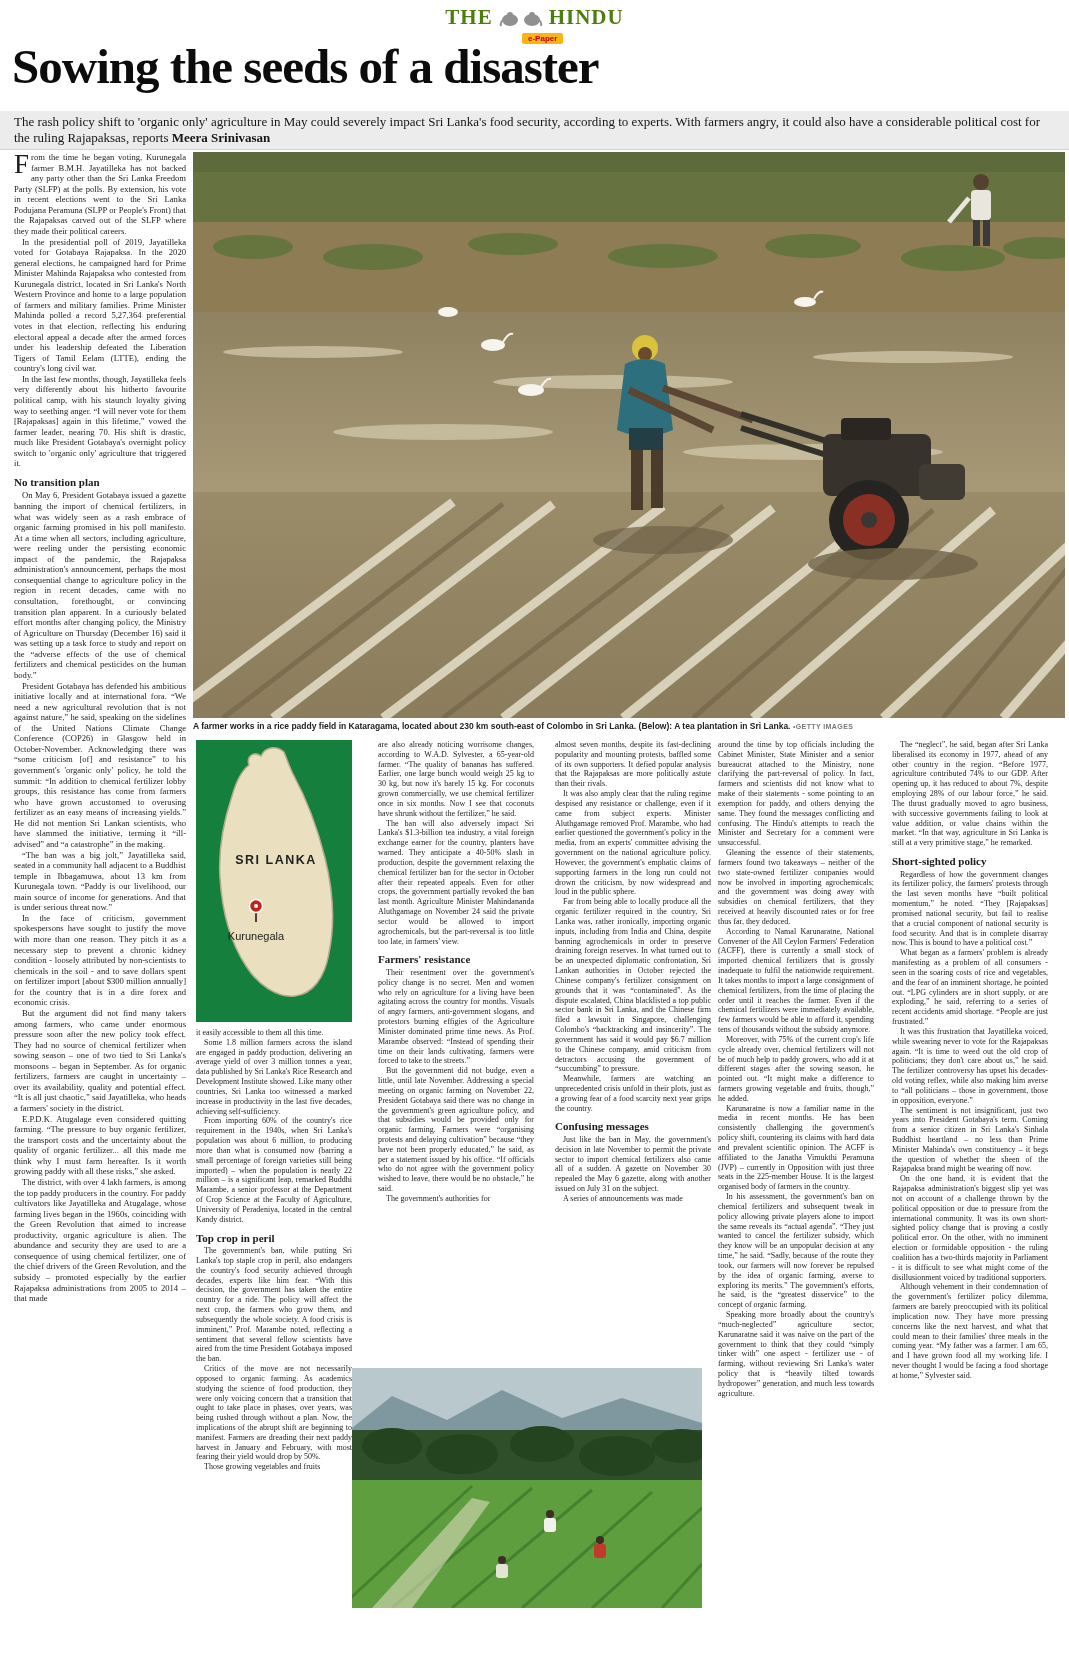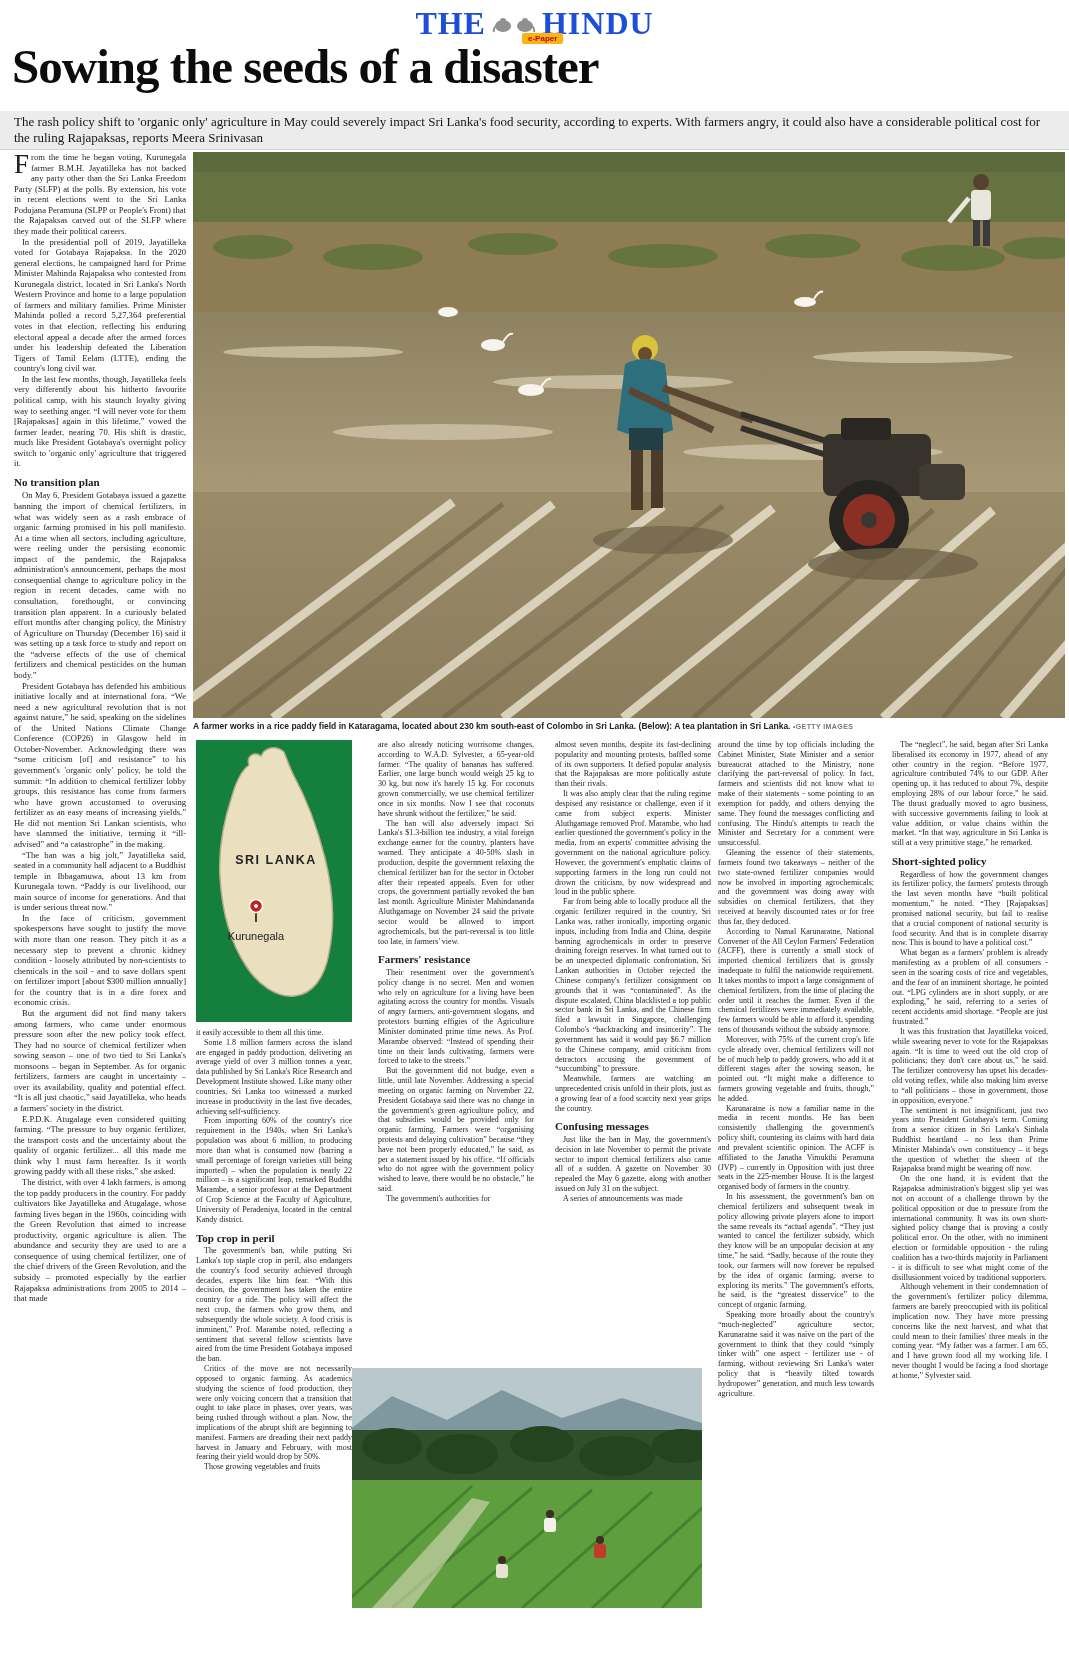--- a/index.html
+++ b/index.html
@@ -1,31 +1,31 @@
 <!DOCTYPE html>
 <html><head>
 <meta charset="utf-8">
 <style>
   html,body{margin:0;padding:0;background:#fff;}
   .page{position:relative;width:1069px;height:1675px;background:#fff;overflow:hidden;
         font-family:"Liberation Serif",serif;color:#1c1c1c;}
   
   .masthead{position:absolute;top:5px;left:0;width:100%;text-align:center;}
   .masthead-inner{display:inline-flex;align-items:center;gap:6px;}
-  .masthead-word{font-size:32px;font-weight:700;letter-spacing:1px;color:#1d4ed8;}
+  .masthead-word{font-size:21px;font-weight:700;letter-spacing:1px;color:#4d7c0f;}
   .epaper-badge{position:absolute;left:522px;top:33px;background:#fcb415;color:#c00016;
         font-family:"Liberation Sans",sans-serif;font-size:8px;font-weight:700;
         padding:1px 6px;border-radius:2px;}
   
   h1.headline{position:absolute;left:12px;top:38px;margin:0;font-size:49px;font-weight:700;
         letter-spacing:-1px;color:#0c0c0c;white-space:nowrap;}
   .standfirst{position:absolute;left:0;top:111px;width:1069px;background:#ececec;
         border-bottom:1px solid #d2d2d2;padding:3px 14px 4px 14px;box-sizing:border-box;
         font-size:13px;line-height:1.2;color:#161616;}
-  .standfirst b{font-weight:400;}
+  .standfirst b{font-weight:700;}
   
   .col{position:absolute;top:740px;width:156px;font-size:8px;line-height:1.23;
         text-align:justify;color:#1c1c1c;overflow:hidden;}
   .col p{margin:0;text-indent:8px;}
   .col p.cont,.col p.lead{text-indent:0;}
   .col h3{font-size:11px;margin:7px 0 1px 0;font-weight:700;text-indent:0;text-align:left;}
   #col1{left:14px;top:152px;width:172px;height:1458px;font-size:8.6px;}
   #col2{left:196px;height:582px;padding-top:288px;}
   #col3{left:378px;height:624px;}
   #col4{left:555px;height:624px;}

